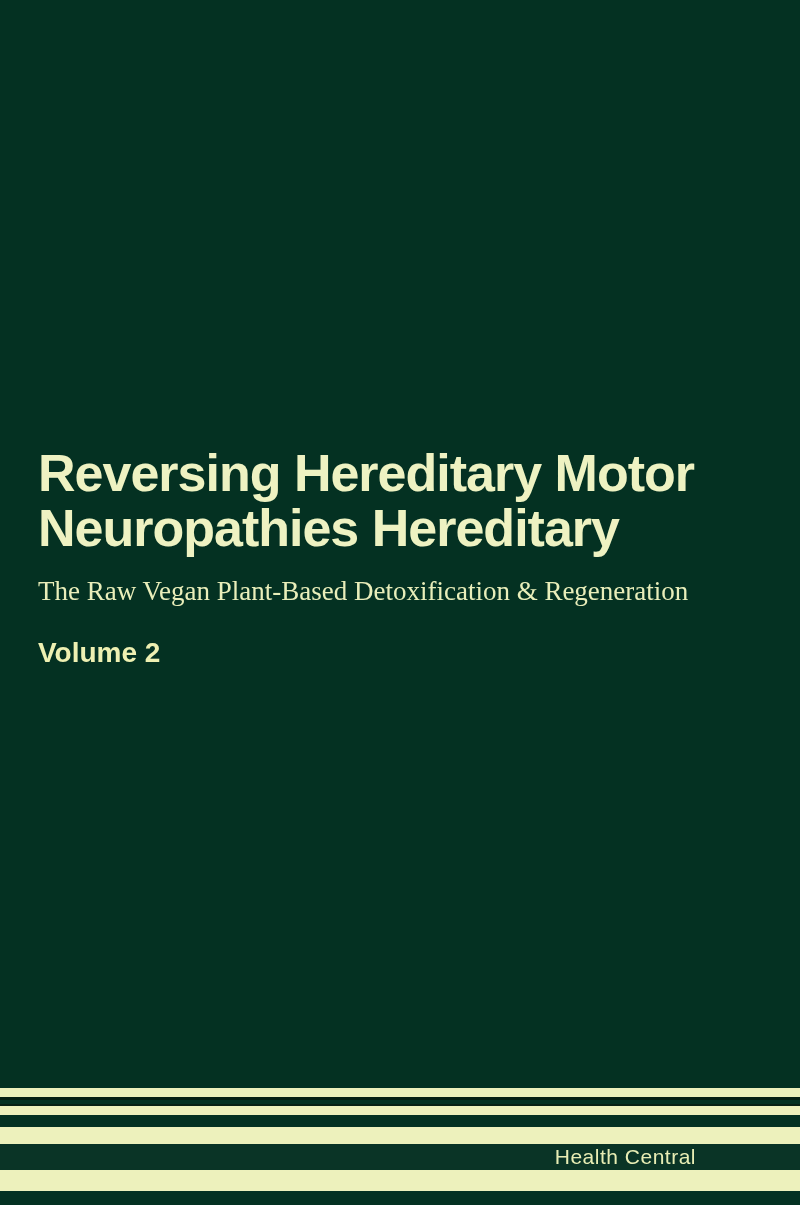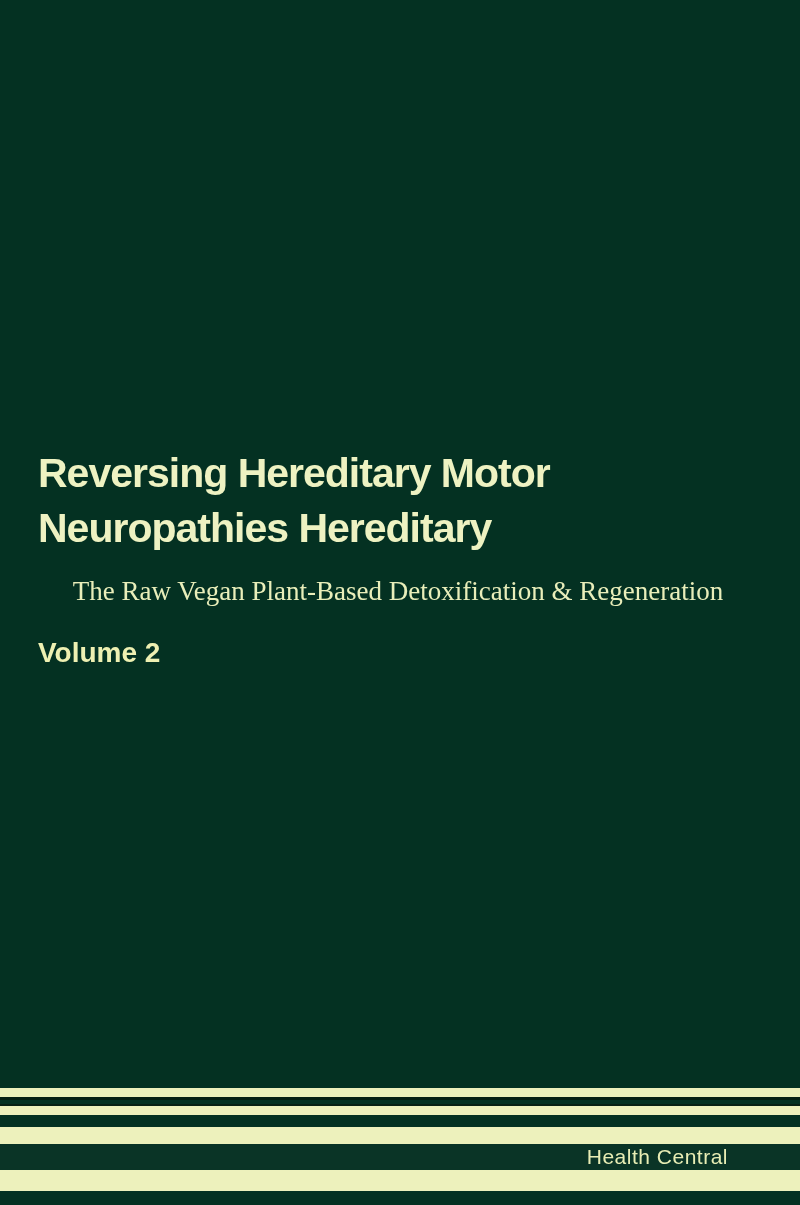--- a/index.html
+++ b/index.html
@@ -22,37 +22,37 @@
     font-family:"Liberation Sans",sans-serif;
   }
   .title-block{
     position:absolute;
     left:38px;top:446px;
     width:720px;
   }
   .book-title{
     font-family:"Liberation Sans",sans-serif;
     font-weight:700;
-    font-size:41px;
+    font-size:52px;
     line-height:55px;
     letter-spacing:-1px;
     color:var(--title-cream);
   }
   .book-title .line{display:block;white-space:nowrap;}
   .book-subtitle{
     position:absolute;
     left:38px;top:574px;
     width:720px;
     font-family:"Liberation Serif",serif;
     font-weight:400;
     font-size:27px;
     line-height:35px;
     color:var(--subtitle-cream);
   }
-  .book-subtitle .line{display:block;white-space:nowrap;text-align:center;}
+  .book-subtitle .line{display:block;white-space:nowrap;}
   .volume-label{
     position:absolute;
     left:38px;top:636px;
     font-family:"Liberation Sans",sans-serif;
     font-weight:700;
     font-size:28px;
     line-height:34px;
     color:var(--volume-cream);
   }
   .stripe{position:absolute;left:0;width:800px;}
@@ -63,21 +63,21 @@
     background:transparent;
     border-top:3px solid var(--line-dark);
     border-bottom:2px solid var(--line-dark);
   }
   .stripe-2{top:1106px;height:9px;}
   .stripe-3{top:1127px;height:17px;}
   .publisher-band{
     top:1144px;height:26px;
     background:var(--band);
     text-align:right;
-    padding-right:72px;
+    padding-right:104px;
   }
   .publisher-name{
     font-family:"Liberation Sans",sans-serif;
     font-weight:400;
     font-size:21px;
     line-height:26px;
     color:var(--publisher-cream);
     letter-spacing:0.5px;
   }
   .stripe-4{top:1170px;height:21px;}

